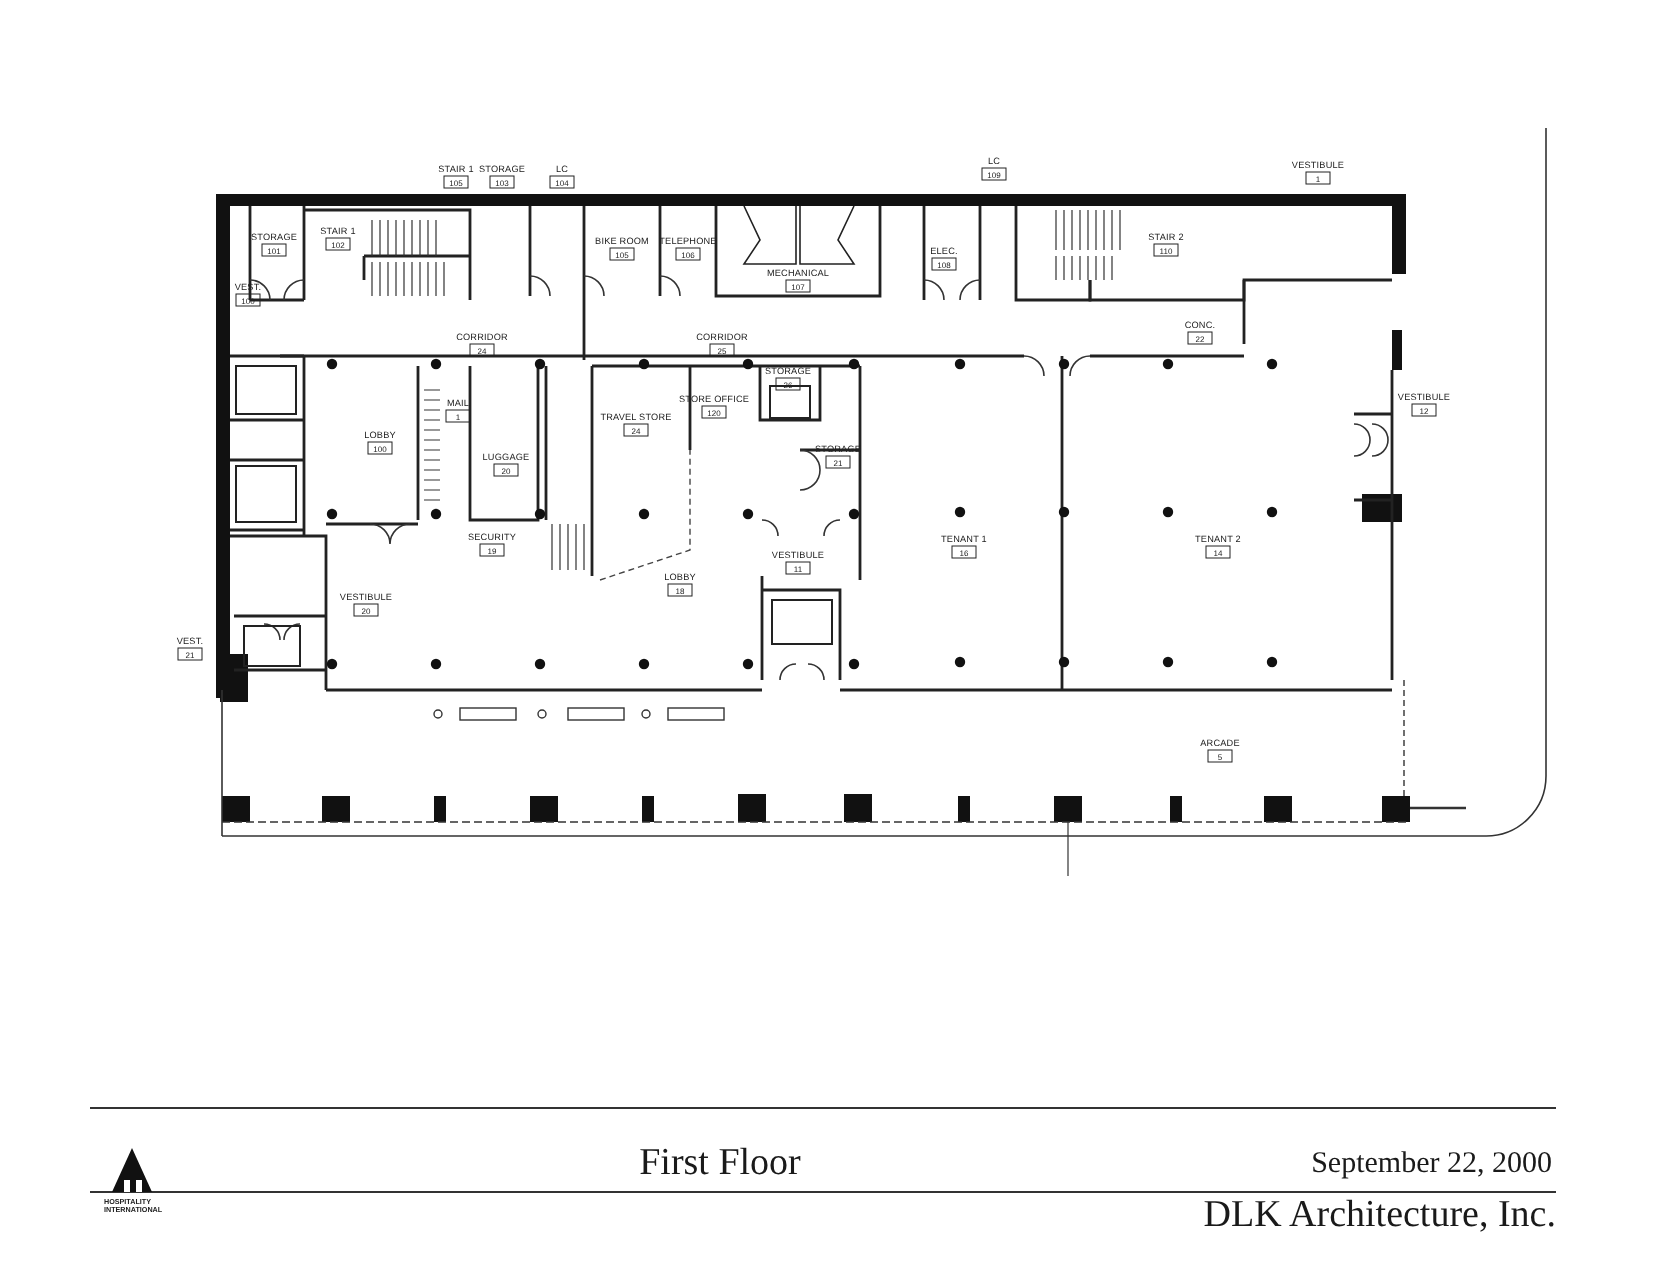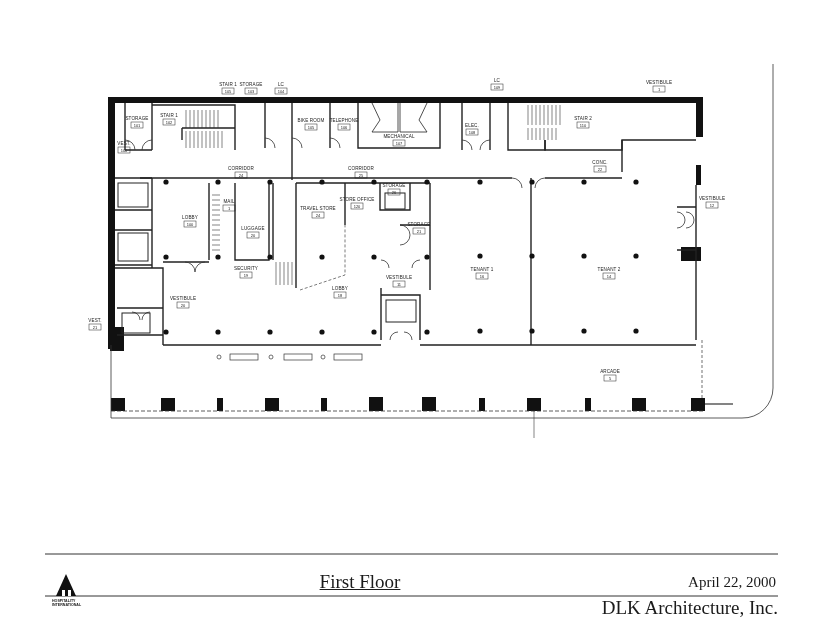--- a/index.html
+++ b/index.html
@@ -1,20 +1,20 @@
 <!DOCTYPE html>
 <html><head>
 <meta charset="utf-8">
 <style>
   html,body{margin:0;padding:0;background:#fff;}
   body{width:828px;height:634px;position:relative;overflow:hidden;font-family:"Liberation Serif",serif;color:#111;}
   #plan{position:absolute;left:0;top:0;width:828px;height:634px;}
   .lbl{font-family:"Liberation Sans",sans-serif;font-size:4.6px;fill:#222;text-anchor:middle;letter-spacing:0.1px;}
   .tag{font-family:"Liberation Sans",sans-serif;font-size:4px;fill:#222;text-anchor:middle;}
-  .footer-title{position:absolute;left:0;width:720px;top:571px;text-align:center;font-size:19px;font-family:"Liberation Serif",serif;color:#1a1a1a;text-decoration:underline;}
+  .footer-title{position:absolute;left:0;width:720px;top:571px;text-align:center;font-size:19px;font-family:"Liberation Serif",serif;color:#1a1a1a;}
   .footer-date{position:absolute;right:52px;top:574px;font-size:15px;font-family:"Liberation Serif",serif;color:#1a1a1a;}
   .footer-firm{position:absolute;right:50px;top:597px;font-size:19px;font-family:"Liberation Serif",serif;color:#1a1a1a;}
   .logo{position:absolute;left:52px;top:572px;width:40px;height:38px;}
   .logo-text{position:absolute;left:52px;top:599px;font-family:"Liberation Sans",sans-serif;font-size:3.6px;line-height:4px;font-weight:bold;color:#222;}
 </style>
 </head>
 <body>
 
 <svg id="plan" viewBox="0 0 828 634" xmlns="http://www.w3.org/2000/svg">
 
@@ -327,14 +327,14 @@
 <svg class="logo" viewBox="0 0 40 38">
   <path d="M14 2 L4 24 H24 Z" fill="#111"></path>
   <rect x="10" y="18" width="3" height="6" fill="#fff"></rect>
   <rect x="16" y="18" width="3" height="6" fill="#fff"></rect>
 </svg>
 <div class="logo-text">
   <div>HOSPITALITY</div>
   <div>INTERNATIONAL</div>
 </div>
 <div class="footer-title">First Floor</div>
-<div class="footer-date">April 22, 2000</div>
+<div class="footer-date">September 22, 2000</div>
 <div class="footer-firm">DLK Architecture, Inc.</div>
 
 </body></html>

